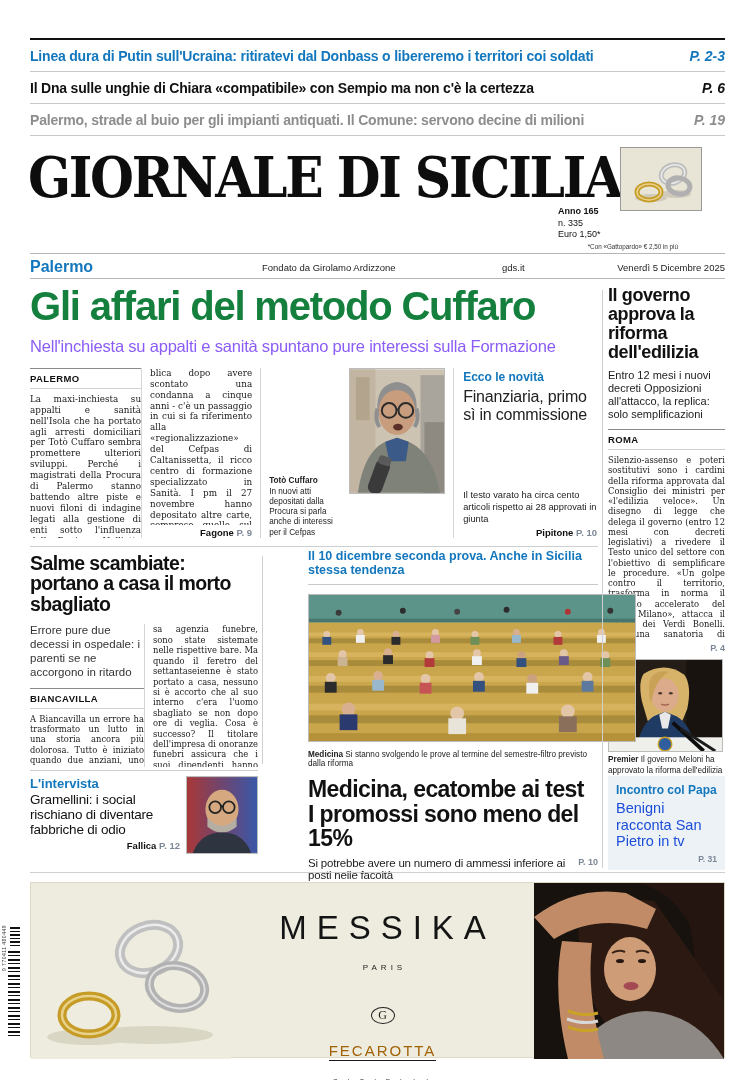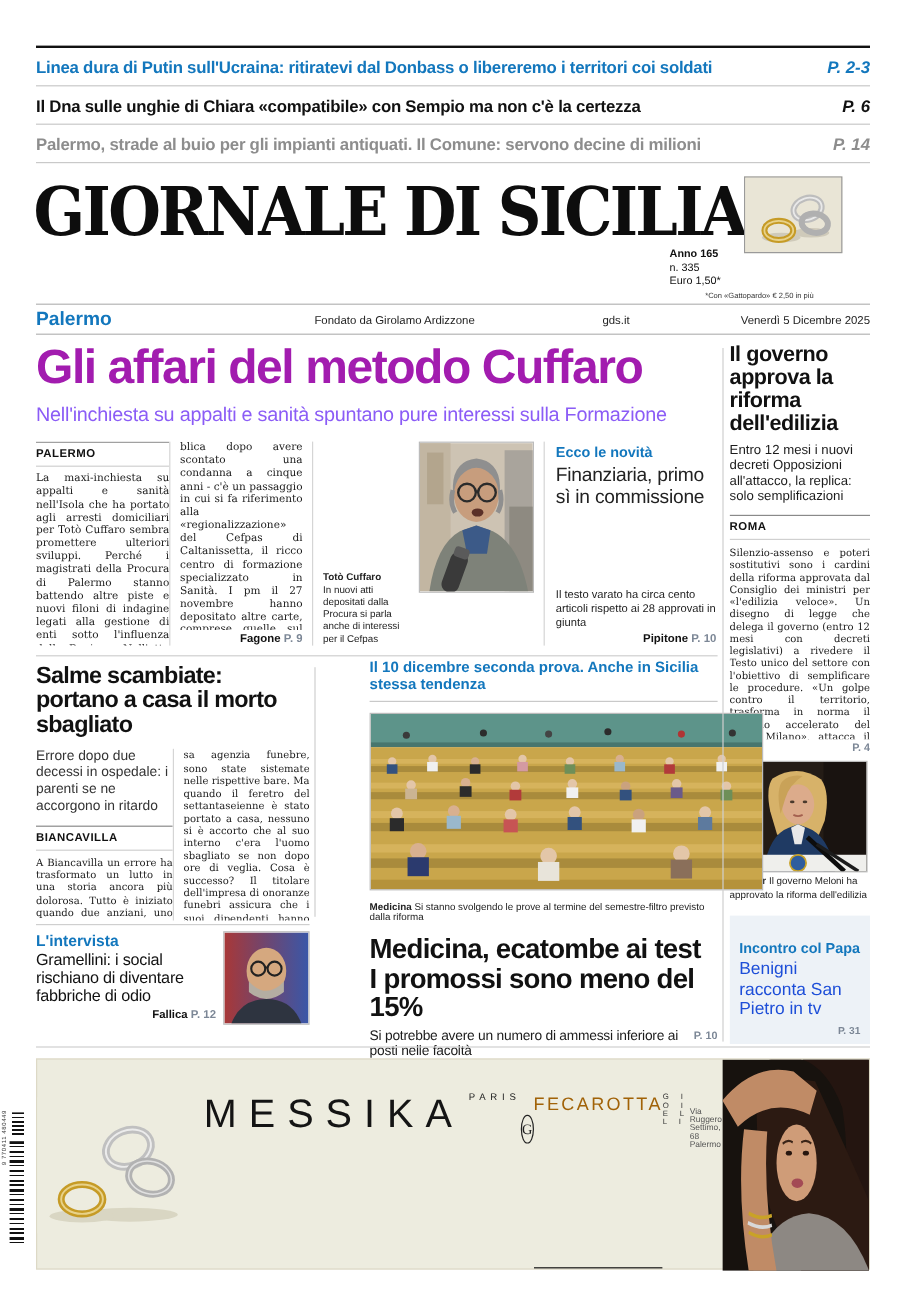--- a/index.html
+++ b/index.html
@@ -31,21 +31,21 @@
 
   
   #dateline { position:absolute; left:30px; top:253px; width:695px; height:26px; border-top:1px solid #b5b5b5; border-bottom:1px solid #b5b5b5; }
   #dateline .ed { position:absolute; left:0; top:4px; font-weight:bold; font-size:16px; }
   #dateline .fo { position:absolute; left:232px; top:8px; font-size:9.5px; color:#222; }
   #dateline .gd { position:absolute; left:472px; top:8px; font-size:9.5px; color:#222; }
   #dateline .dt { position:absolute; right:0; top:8px; font-size:9.5px; color:#222; }
 
   
   #lead { position:absolute; left:30px; top:286px; width:567px; }
-  #lead-headline { font-weight:bold; font-size:40px; letter-spacing:-1.2px; line-height:1.02; color:#a21caf; }
+  #lead-headline { font-weight:bold; font-size:40px; letter-spacing:-1.2px; line-height:1.02; color:#15803d; }
   #lead-deck { margin-top:10px; font-size:16.5px; color:#8b5cf6; letter-spacing:-0.2px; }
   #lead-cols { display:flex; margin-top:12px; height:170px; }
   .lcol { width:112px; overflow:hidden; }
   .lcol + .lcol, .pblock, .eccobox { border-left:1px solid #d5d5d5; }
   .lcol.c2 { padding-left:8px; display:flex; flex-direction:column; }
   .kicker { font-weight:bold; font-size:9.5px; letter-spacing:.4px; border-top:1px solid #8a8a8a; border-bottom:1px solid #d0d0d0; padding:4px 0; margin-bottom:5px; }
   .bodytxt { font-family:"DejaVu Serif", serif; font-size:8.8px; line-height:1.24; text-align:justify; color:#1a1a1a; }
   .byline { text-align:right; font-weight:bold; font-size:9.5px; margin-top:2px; }
   .pageref { color:#7c8796; }
   .pblock { width:186px; margin-left:8px; padding-left:8px; display:flex; }
@@ -59,21 +59,21 @@
   .boxbody { font-size:9.3px; line-height:1.3; color:#222; }
 
   
   #sidebar { position:absolute; left:608px; top:286px; width:117px; height:584px; display:flex; flex-direction:column; overflow:hidden; }
   #sb-headline { font-weight:bold; font-size:18px; line-height:1.06; letter-spacing:-0.4px; }
   #sb-deck { font-size:11px; line-height:1.18; margin-top:7px; color:#1c1c1c; }
   #sidebar .kicker { margin-top:8px; }
   #sb-body { font-family:"DejaVu Serif", serif; font-size:8.4px; line-height:1.22; text-align:justify; color:#1a1a1a; flex:1; overflow:hidden; }
   #sb-page { text-align:right; font-weight:bold; font-size:9px; margin:2px 0 6px; }
   #sb-caption { font-size:8.2px; line-height:1.25; margin-top:3px; color:#222; }
-  #papabox { margin-top:12px; background:#edf2f7; padding:20px 8px 6px; }
+  #papabox { margin-top:0; background:#edf2f7; padding:7px 8px 6px; }
   #papabox .t { font-size:14.5px; line-height:1.15; color:#1d4ed8; margin-top:3px; }
   #papabox .p { text-align:right; font-weight:bold; font-size:8.5px; margin-top:4px; }
 
   
   #salme { position:absolute; left:30px; top:553px; width:228px; height:214px; overflow:hidden; }
   #salme-headline { font-weight:bold; font-size:19.5px; letter-spacing:-0.6px; line-height:1.05; }
   #salme-cols { display:flex; margin-top:10px; height:158px; }
   .scol { width:114px; overflow:hidden; }
   .scol.s2 { border-left:1px solid #d5d5d5; padding-left:8px; display:flex; flex-direction:column; }
   .scol .deck { font-size:11.5px; line-height:1.2; color:#333; margin-bottom:8px; }
@@ -93,21 +93,21 @@
   #med-photo { margin-top:9px; }
   #med-caption { font-size:8.2px; margin-top:4px; color:#222; }
   #med-headline { font-weight:bold; font-size:23px; letter-spacing:-0.6px; line-height:1.07; margin-top:9px; }
   #med-deckrow { display:flex; justify-content:space-between; align-items:flex-start; margin-top:6px; }
   #med-deck { font-size:11.5px; letter-spacing:-0.2px; color:#1c1c1c; }
   #med-page { font-weight:bold; font-size:9px; margin-left:8px; white-space:nowrap; }
 
   
   #ad { position:absolute; left:30px; top:882px; width:695px; height:176px; background:#edecdf; border:1px solid #ddd9c6; display:flex; }
   #ad-rings { width:200px; height:176px; }
-  #ad-center { flex:1; display:flex; flex-direction:row; padding-top:26px; }
+  #ad-center { flex:1; display:flex; flex-direction:column; align-items:center; padding-top:26px;gap:15px; }
   #ad-brand { font-size:33px; font-weight:400; letter-spacing:10px; color:#141414; text-indent:10px; }
   #ad-brand-sub { font-size:8px; letter-spacing:4px; color:#222; margin-top:1px; text-indent:4px; }
   #ad-mono { margin-top:20px; width:24px; height:24px; border:1px solid #222; border-radius:50%; display:flex; align-items:center; justify-content:center; font-size:12px; color:#222; font-family:"Liberation Serif", serif; }
   #ad-retailer { font-size:15px; letter-spacing:2px; color:#a16207; margin-top:3px; border-bottom:1px solid #1a1a1a; padding-bottom:1px; }
   #ad-retailer-sub { font-size:6.5px; letter-spacing:4px; color:#333; margin-top:2px; }
   #ad-address { font-size:7px; color:#555; margin-top:14px; }
   #ad-model { width:190px; height:176px; }
 
   
   #barcode { position:absolute; left:3px; top:925px; width:18px; height:118px; }
@@ -126,21 +126,21 @@
     <div class="toprow">
       <span class="t blue">Linea dura di Putin sull'Ucraina: ritiratevi dal Donbass o libereremo i territori coi soldati</span>
       <span class="p blue">P. 2-3</span>
     </div>
     <div class="toprow">
       <span class="t">Il Dna sulle unghie di Chiara «compatibile» con Sempio ma non c'è la certezza</span>
       <span class="p">P. 6</span>
     </div>
     <div class="toprow">
       <span class="t grayhead">Palermo, strade al buio per gli impianti antiquati. Il Comune: servono decine di milioni</span>
-      <span class="p grayhead">P. 14</span>
+      <span class="p grayhead">P. 19</span>
     </div>
   </div>
 
   <div id="masthead-title">GIORNALE DI SICILIA</div>
   <div id="mast-thumb">
     <svg width="80" height="62" viewBox="0 0 80 62">
       <rect width="80" height="62" fill="#e9e5d6"></rect>
       <ellipse cx="30" cy="50" rx="16" ry="4" fill="#cfcaba"></ellipse>
       <ellipse cx="55" cy="46" rx="15" ry="4" fill="#cfcaba"></ellipse>
       <g transform="rotate(-18 52 26)">
@@ -253,21 +253,21 @@
       <div class="boxkick blue">Incontro col Papa</div>
       <div class="t">Benigni racconta San Pietro in tv</div>
       <div class="p pageref">P. 31</div>
     </div>
   </div>
 
   <div id="salme">
     <div id="salme-headline">Salme scambiate: portano a casa il morto sbagliato</div>
     <div id="salme-cols">
       <div class="scol">
-        <div class="deck">Errore dopo due decessi in ospedale: i parenti se ne accorgono in ritardo</div>
+        <div class="deck">Errore pure due decessi in ospedale: i parenti se ne accorgono in ritardo</div>
         <div class="kicker">BIANCAVILLA</div>
         <div class="bodytxt">A Biancavilla un errore ha trasformato un lutto in una storia ancora più dolorosa. Tutto è iniziato quando due anziani, uno di 76 e l'altro di 96 anni, sono deceduti lo stesso giorno all'ospedale Maria Santissima Addolorata. Le salme, affidate alla stes-</div>
       </div>
       <div class="scol s2">
         <div class="bodytxt flexbody">sa agenzia funebre, sono state sistemate nelle rispettive bare. Ma quando il feretro del settantaseienne è stato portato a casa, nessuno si è accorto che al suo interno c'era l'uomo sbagliato se non dopo ore di veglia. Cosa è successo? Il titolare dell'impresa di onoranze funebri assicura che i suoi dipendenti hanno ritirato la salma in ospedale su indicazione dei familiari. L'Asp di Catania spiega di non avere responsabilità.</div>
 
       </div>
     </div>
   </div>
 

